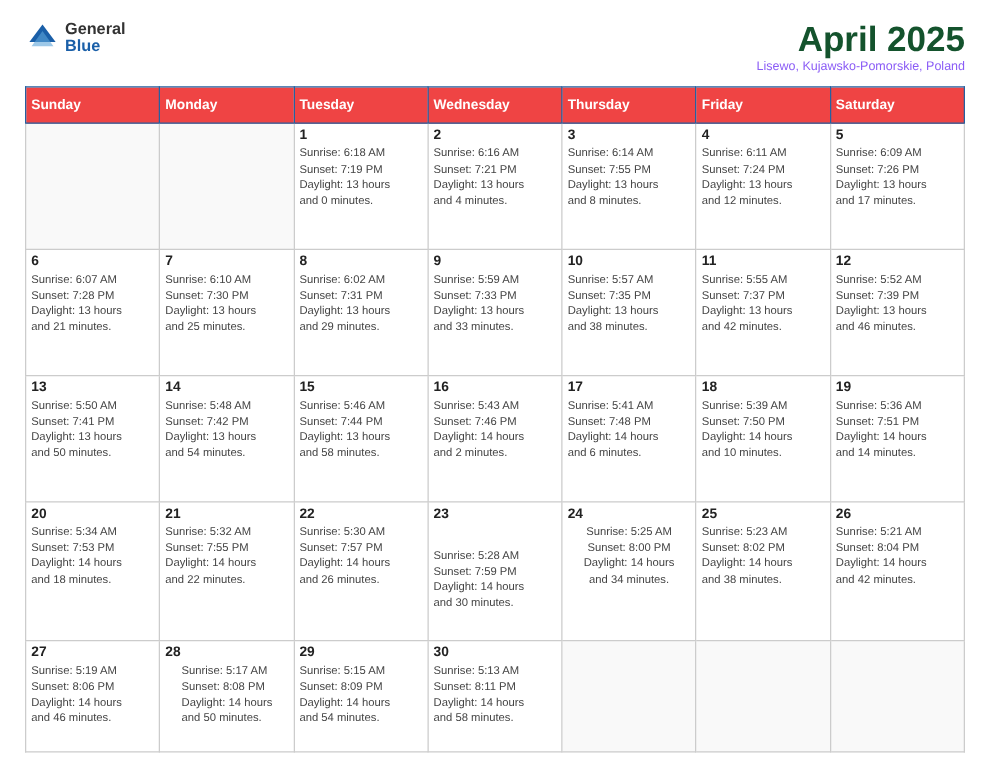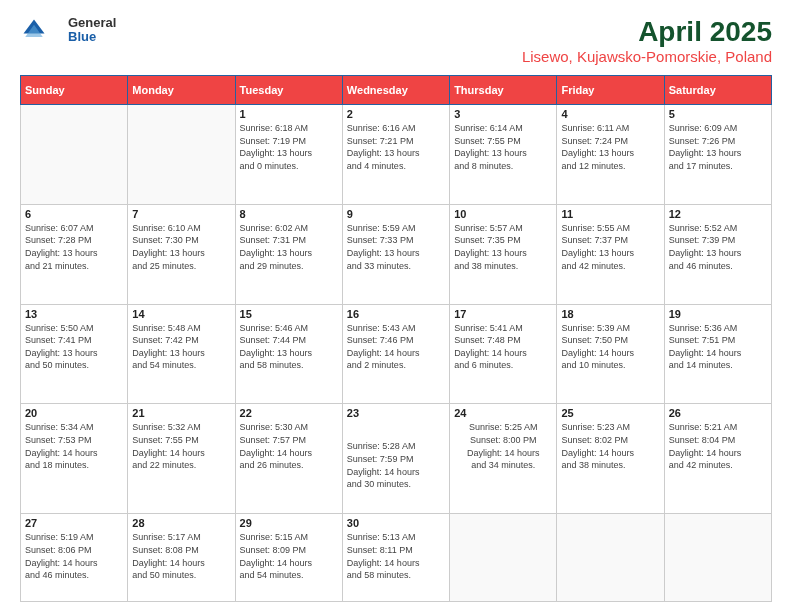--- a/index.html
+++ b/index.html
@@ -19,21 +19,21 @@
     }
     .header {
       display: flex;
       justify-content: space-between;
       align-items: flex-start;
       margin-bottom: 10px;
     }
     .logo {
       display: flex;
       align-items: center;
-      gap: 20px;
+      gap: 4px;
     }
     .logo-text {
       display: flex;
       flex-direction: column;
       line-height: 1.1;
     }
     .logo-general {
       font-size: 13px;
       font-weight: bold;
       color: #333;
@@ -49,22 +49,22 @@
     }
     .title-block {
       text-align: right;
     }
     .title-month {
       font-size: 28px;
       font-weight: bold;
       color: #14532d;
     }
     .title-location {
-      font-size: 15px;
-      color: #ef4444;
+      font-size: 10px;
+      color: #8b5cf6;
     }
     .calendar {
       flex: 1;
       border: 1px solid #ccc;
       border-collapse: collapse;
       width: 100%;
       table-layout: fixed;
     }
     .calendar th {
       background: #ef4444;
@@ -331,21 +331,21 @@
         <tr class="last-row">
           <td>
             <span class="day-num">27</span>
             <div class="day-info" style="white-space: pre-line;">Sunrise: 5:19 AM
 Sunset: 8:06 PM
 Daylight: 14 hours
 and 46 minutes.</div>
           </td>
           <td>
             <span class="day-num">28</span>
-            <div class="day-info" style="white-space: pre-line;">Sunrise: 5:17 AM
+            <div class="day-info" style="white-space: pre-line; margin-left: 13px;">Sunrise: 5:17 AM
 Sunset: 8:08 PM
 Daylight: 14 hours
 and 50 minutes.</div>
           </td>
           <td>
             <span class="day-num">29</span>
             <div class="day-info" style="white-space: pre-line;">Sunrise: 5:15 AM
 Sunset: 8:09 PM
 Daylight: 14 hours
 and 54 minutes.</div>

